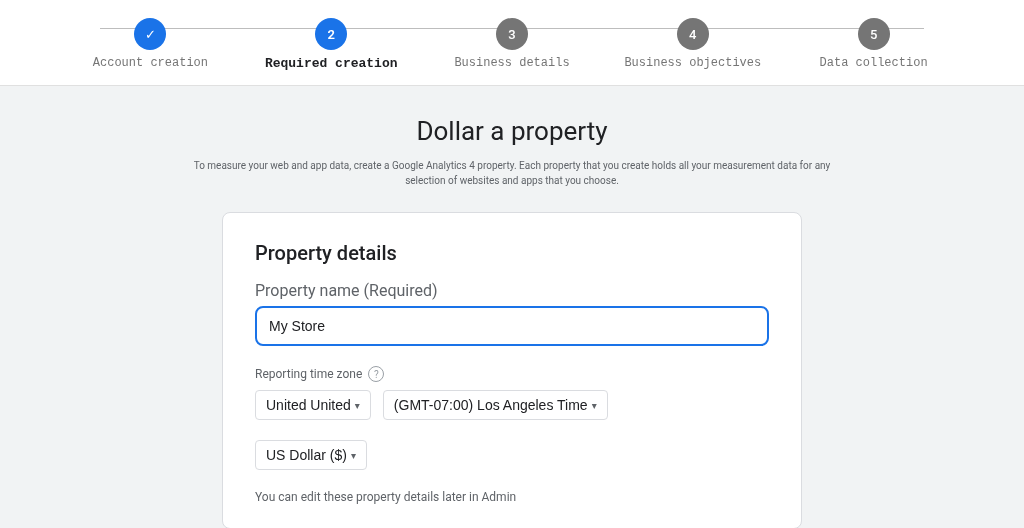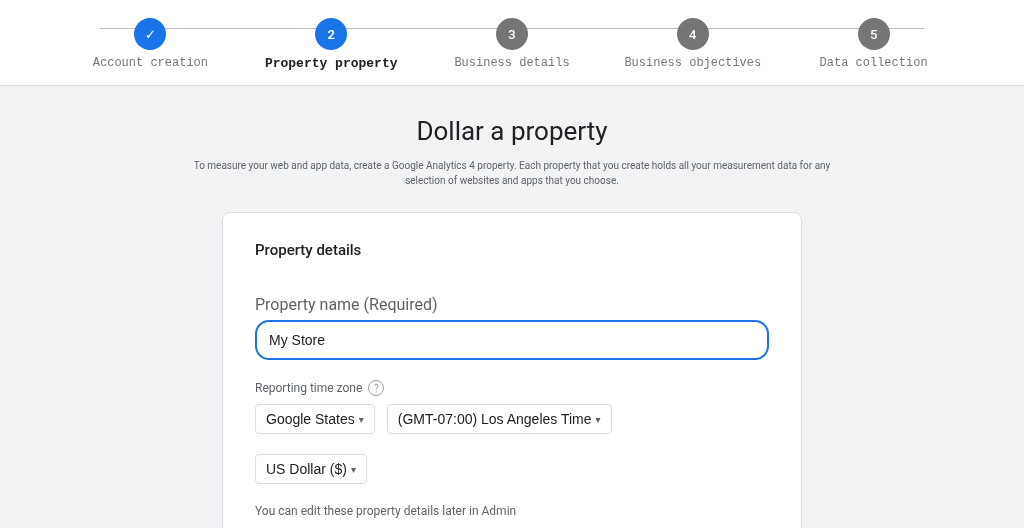--- a/index.html
+++ b/index.html
@@ -102,41 +102,41 @@
     
     .card {
       background: #fff;
       border: 1px solid #dadce0;
       border-radius: 8px;
       padding: 28px 32px 24px;
       width: 580px;
       margin-bottom: 24px;
     }
     .card-title {
-      font-size: 15px;
+      font-size: 20px;
       font-weight: 500;
       color: #202124;
-      margin-bottom: 36px;
+      margin-bottom: 16px;
     }
 
     
     .form-group {
       margin-bottom: 20px;
     }
     .form-label {
       font-size: 16px;
       color: #5f6368;
       margin-bottom: 6px;
       display: block;
     }
     .form-input {
       width: 100%;
       height: 40px;
       border: 2px solid #1a73e8;
-      border-radius: 14px;
+      border-radius: 8px;
       padding: 0 12px;
       font-size: 14px;
       color: #202124;
       outline: none;
     }
 
     .row-group {
       display: flex;
       align-items: center;
       gap: 12px;
@@ -194,21 +194,21 @@
   <div class="step">
     <div class="step-circle completed">
       <span>✓</span>
     </div>
     <span class="step-label">Account creation</span>
   </div>
   <div class="step">
     <div class="step-circle active">
       <span>2</span>
     </div>
-    <span class="step-label active">Property property</span>
+    <span class="step-label active">Required creation</span>
   </div>
   <div class="step">
     <div class="step-circle inactive">
       <span>3</span>
     </div>
     <span class="step-label">Business details</span>
   </div>
   <div class="step">
     <div class="step-circle inactive">
       <span>4</span>
@@ -235,21 +235,21 @@
       <input class="form-input" type="text" value="My Store" style="">
     </div>
 
     <div class="form-group">
       <div class="label-row">
         <span>Reporting time zone</span>
         <span class="help-icon">?</span>
       </div>
       <div class="row-group">
         <button class="dropdown-btn">
-          <span>Google States</span>
+          <span>United United</span>
           <span class="arrow">▾</span>
         </button>
         <button class="dropdown-btn">
           <span>(GMT-07:00) Los Angeles Time</span>
           <span class="arrow">▾</span>
         </button>
       </div>
     </div>
 
     <div class="form-group">

